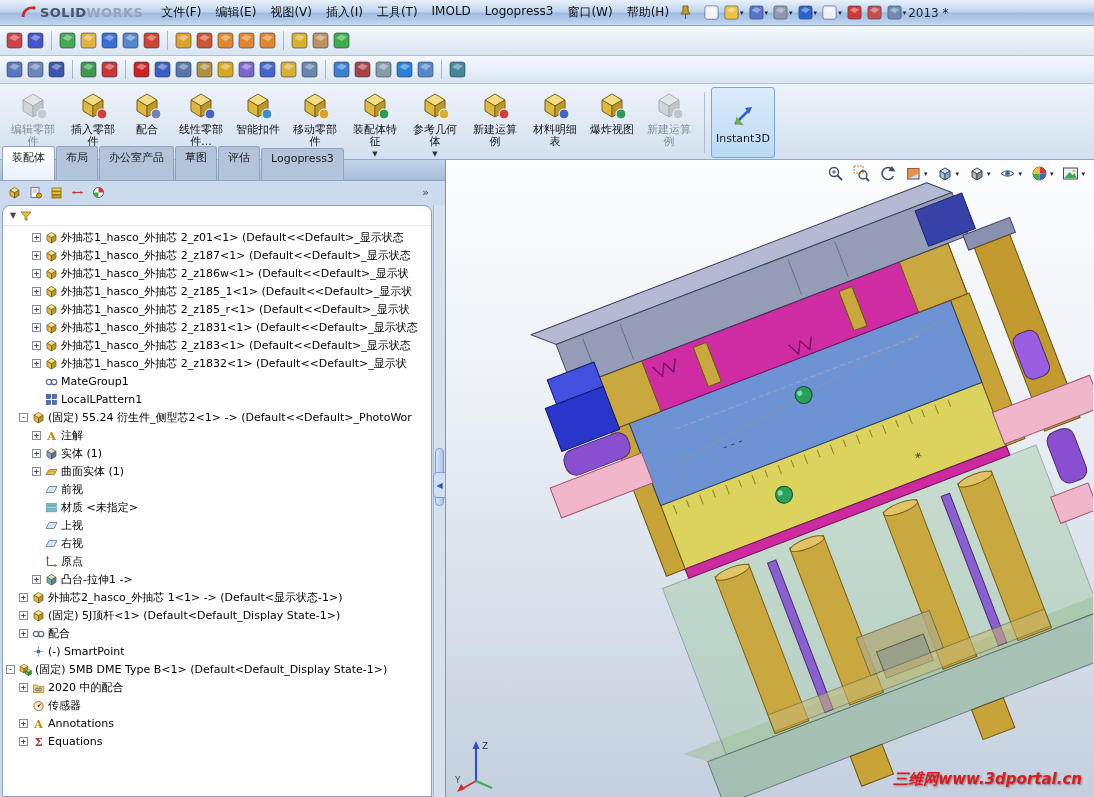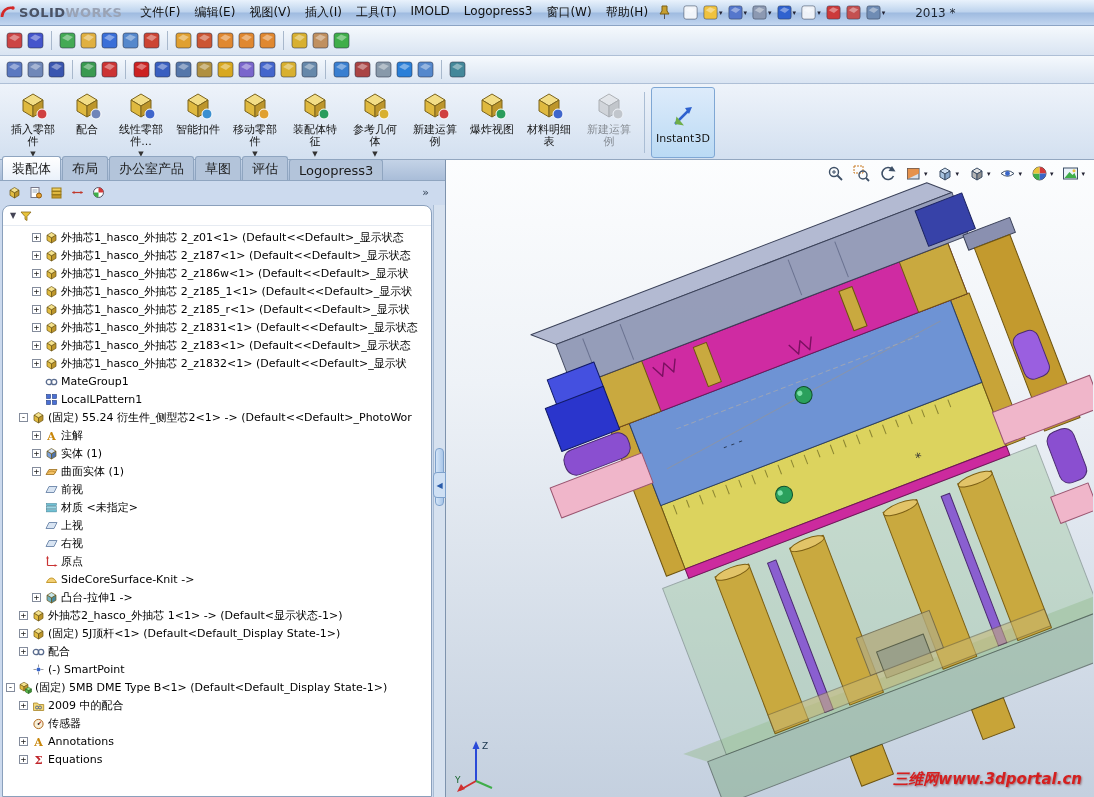--- a/index.html
+++ b/index.html
@@ -1,30 +1,30 @@
 <!DOCTYPE html>
 <html><head>
 <meta charset="utf-8">
 <style>
   *{box-sizing:border-box;margin:0;padding:0;cursor:default;user-select:none}
   html,body{width:1094px;height:797px;overflow:hidden}
   body{font-family:"DejaVu Sans","Liberation Sans",sans-serif;background:#c8d6e8;font-size:12px}
 
   
-  .titlebar{height:26px;display:flex;align-items:center;gap:1px;padding:0 0;
+  .titlebar{height:26px;display:flex;align-items:center;gap:1px;padding:0 21px;
     background:linear-gradient(#e9f2fc,#bdd3ed 48%,#9fbbe0 52%,#c2d6f0);border-bottom:1px solid #8ba3c4}
   .logo{display:flex;align-items:center;gap:3px;margin-right:10px}
   .logo-b{font-weight:bold;font-size:13px;color:#4a5264;letter-spacing:.4px}
   .logo-l{font-weight:bold;font-size:13px;color:#9aa3b5;letter-spacing:.4px}
   .menu-item{font-size:12px;padding:3px 7px;color:#101010;border-radius:2px}
   .pin{margin:0 6px 0 2px;display:flex}
   .quick{display:flex;align-items:center;gap:3px;margin-left:4px}
   .qicon{display:flex;align-items:center;padding:1px;border-radius:2px}
   .caret{font-size:7px;color:#223;margin-left:1px}
-  .version{font-size:12px;color:#1c2430;margin-left:28px;white-space:nowrap}
+  .version{font-size:12px;color:#1c2430;margin-left:0;white-space:nowrap}
 
   
   .tbar{display:flex;align-items:center;gap:2px;padding:0 5px;
     background:linear-gradient(#f5f9fd,#d9e4f2);border-bottom:1px solid #aebfd6}
   .row1{height:30px}.row2{height:28px}
   .sep{width:1px;height:19px;background:#a8b8cc;margin:0 4px;flex:none}
   .ticon{display:flex;padding:1px;border-radius:2px}
 
   
   .ribbon{height:76px;display:flex;align-items:stretch;gap:2px;padding:3px 4px 1px;
@@ -36,21 +36,21 @@
   .rbtn.disabled{opacity:.45}
   .rbtn.disabled svg{filter:grayscale(1)}
   .rbtn.active{background:linear-gradient(#ddebfb,#badaf4);border:1px solid #7fa7d4;justify-content:center;min-width:64px}
   .rsep{width:1px;background:#aabdd4;margin:5px 4px;flex:none}
 
   
   .main{display:flex;height:637px}
   .leftcol{width:446px;position:relative;display:flex;flex-direction:column;background:#ccdaee;border-right:1px solid #7e93ad;flex:none}
   .tabs{display:flex;height:21px;align-items:flex-end;gap:1px;padding-left:2px;
     background:linear-gradient(#c4d3e7,#a9bdd8);border-bottom:1px solid #8fa5c0}
-  .tab{font-size:13px;padding:3px 9px 2px;background:#b3c4da;border:1px solid #8fa5c0;border-bottom:none;
+  .tab{font-size:11px;padding:3px 9px 15px;background:#b3c4da;border:1px solid #8fa5c0;border-bottom:none;
     border-radius:3px 3px 0 0;color:#1c1c1c;white-space:nowrap}
   .tab.active{background:linear-gradient(#ffffff,#eaf1fa)}
   .paneltb{height:23px;display:flex;align-items:center;gap:6px;padding:0 7px;position:relative}
   .pic{display:flex;padding:1px;border-radius:2px}
   .overflow{position:absolute;right:16px;font-size:11px;color:#2c3c50}
 
   .treebox{flex:1;margin:1px 13px 0 2px;background:#fff;border:1px solid #8aa0bc;border-radius:8px 8px 0 0;
     overflow:hidden;display:flex;flex-direction:column}
   .filterrow{height:20px;display:flex;align-items:center;gap:4px;padding:0 7px;border-bottom:1px solid #e6ebf2}
   .fcaret{font-size:8px;color:#445}
@@ -389,20 +389,29 @@
       <div class="sep"></div>
       <span class="ticon">
         <svg width="17" height="17" viewBox="0 0 17 17">
           <rect x="1" y="1" width="15" height="15" rx="2.5" fill="#44889a" stroke="rgba(40,50,70,.55)"></rect>
           <path d="M3 6 L8 2.5 L14 5 L9 9 Z" fill="rgba(255,255,255,.38)"></path>
         </svg>
       </span>
     </div>
 
   <div class="ribbon" id="ribbon">
+      <div class="rbtn disabled">
+        <span><svg width="30" height="30" viewBox="0 0 30 30">
+            <polygon points="5,10 15,4 25,10 15,16" fill="#f2dd86" stroke="#7c641c"></polygon>
+            <polygon points="5,10 15,16 15,27 5,21" fill="#dfb93f" stroke="#7c641c"></polygon>
+            <polygon points="25,10 15,16 15,27 25,21" fill="#bd962c" stroke="#7c641c"></polygon>
+            <circle cx="24" cy="24" r="5" fill="#9aa4b0" stroke="#fff" stroke-width="1"></circle>
+          </svg></span>
+        <span class="rlabel">编辑零部件</span>
+      </div>
       <div class="rbtn">
         <span><svg width="30" height="30" viewBox="0 0 30 30">
             <polygon points="5,10 15,4 25,10 15,16" fill="#f2dd86" stroke="#7c641c"></polygon>
             <polygon points="5,10 15,16 15,27 5,21" fill="#dfb93f" stroke="#7c641c"></polygon>
             <polygon points="25,10 15,16 15,27 25,21" fill="#bd962c" stroke="#7c641c"></polygon>
             <circle cx="24" cy="24" r="5" fill="#d04040" stroke="#fff" stroke-width="1"></circle>
           </svg></span>
         <span class="rlabel">插入零部件</span>
         <span class="dd">▼</span>
       </div>
@@ -471,32 +480,32 @@
             <polygon points="25,10 15,16 15,27 25,21" fill="#bd962c" stroke="#7c641c"></polygon>
             <circle cx="24" cy="24" r="5" fill="#d04040" stroke="#fff" stroke-width="1"></circle>
           </svg></span>
         <span class="rlabel">新建运算例</span>
       </div>
       <div class="rbtn">
         <span><svg width="30" height="30" viewBox="0 0 30 30">
             <polygon points="5,10 15,4 25,10 15,16" fill="#f2dd86" stroke="#7c641c"></polygon>
             <polygon points="5,10 15,16 15,27 5,21" fill="#dfb93f" stroke="#7c641c"></polygon>
             <polygon points="25,10 15,16 15,27 25,21" fill="#bd962c" stroke="#7c641c"></polygon>
-            <circle cx="24" cy="24" r="5" fill="#2a9d5c" stroke="#fff" stroke-width="1"></circle>
-          </svg></span>
-        <span class="rlabel">爆炸视图</span>
+            <circle cx="24" cy="24" r="5" fill="#3f66cc" stroke="#fff" stroke-width="1"></circle>
+          </svg></span>
+        <span class="rlabel">材料明细表</span>
       </div>
       <div class="rbtn">
         <span><svg width="30" height="30" viewBox="0 0 30 30">
             <polygon points="5,10 15,4 25,10 15,16" fill="#f2dd86" stroke="#7c641c"></polygon>
             <polygon points="5,10 15,16 15,27 5,21" fill="#dfb93f" stroke="#7c641c"></polygon>
             <polygon points="25,10 15,16 15,27 25,21" fill="#bd962c" stroke="#7c641c"></polygon>
-            <circle cx="24" cy="24" r="5" fill="#3f66cc" stroke="#fff" stroke-width="1"></circle>
-          </svg></span>
-        <span class="rlabel">材料明细表</span>
+            <circle cx="24" cy="24" r="5" fill="#2a9d5c" stroke="#fff" stroke-width="1"></circle>
+          </svg></span>
+        <span class="rlabel">爆炸视图</span>
       </div>
       <div class="rbtn disabled">
         <span><svg width="30" height="30" viewBox="0 0 30 30">
             <polygon points="5,10 15,4 25,10 15,16" fill="#f2dd86" stroke="#7c641c"></polygon>
             <polygon points="5,10 15,16 15,27 5,21" fill="#dfb93f" stroke="#7c641c"></polygon>
             <polygon points="25,10 15,16 15,27 25,21" fill="#bd962c" stroke="#7c641c"></polygon>
             <circle cx="24" cy="24" r="5" fill="#99a" stroke="#fff" stroke-width="1"></circle>
           </svg></span>
         <span class="rlabel">新建运算例</span>
       </div>
@@ -785,30 +794,20 @@
                 <svg width="13" height="13" viewBox="0 0 13 13">
                   <path d="M2.5 10.5 H11 M2.5 10.5 V2" stroke="#c93333" stroke-width="1.2" fill="none"></path>
                   <polygon points="12.5,10.5 9.6,9.2 9.6,11.8" fill="#c93333"></polygon>
                   <polygon points="2.5,0.8 1.2,3.6 3.8,3.6" fill="#c93333"></polygon>
                 </svg>
               </span>
               <span class="tlabel">原点</span>
             </div>
             <div class="trow">
               <span style="width: 29px; flex: 0 0 auto;"></span>
-              <span class="expsp"></span>
-              <span class="ticn">
-                <svg width="13" height="13" viewBox="0 0 13 13">
-                  <path d="M1.5 9.5 C4 3.5,9 3.5,11.5 9.5 Z" fill="#f2cf74" stroke="#b8860b" stroke-width="0.8"></path>
-                </svg>
-              </span>
-              <span class="tlabel">SideCoreSurface-Knit -&gt;</span>
-            </div>
-            <div class="trow">
-              <span style="width: 29px; flex: 0 0 auto;"></span>
               <span class="exp">+</span>
               <span class="ticn">
                 <svg width="13" height="13" viewBox="0 0 13 13">
                   <polygon points="2,4.2 6.5,1.5 11,4.2 6.5,6.9" fill="#c6e6ea" stroke="#6b5512" stroke-width="0.7"></polygon>
                   <polygon points="2,4.2 6.5,6.9 6.5,12 2,9.3" fill="#6fb0c0" stroke="#6b5512" stroke-width="0.7"></polygon>
                   <polygon points="11,4.2 6.5,6.9 6.5,12 11,9.3" fill="#49899a" stroke="#6b5512" stroke-width="0.7"></polygon>
                 </svg>
               </span>
               <span class="tlabel">凸台-拉伸1 -&gt;</span>
             </div>
@@ -876,21 +875,21 @@
             <div class="trow">
               <span style="width: 16px; flex: 0 0 auto;"></span>
               <span class="exp">+</span>
               <span class="ticn">
                 <svg width="13" height="13" viewBox="0 0 13 13">
                   <path d="M1.5 4 h4 l1.2 1.5 h5 v6 h-10.2 z" fill="#f5d876" stroke="#a8862a" stroke-width="0.8"></path>
                   <circle cx="5" cy="8.5" r="1.5" fill="none" stroke="#5a6c8e"></circle>
                   <circle cx="8" cy="8.5" r="1.5" fill="none" stroke="#5a6c8e"></circle>
                 </svg>
               </span>
-              <span class="tlabel">2009 中的配合</span>
+              <span class="tlabel">2020 中的配合</span>
             </div>
             <div class="trow">
               <span style="width: 16px; flex: 0 0 auto;"></span>
               <span class="expsp"></span>
               <span class="ticn">
                 <svg width="13" height="13" viewBox="0 0 13 13">
                   <circle cx="6.5" cy="7" r="4.6" fill="#f8f0d8" stroke="#b06a1f"></circle>
                   <line x1="6.5" y1="7" x2="9" y2="4.6" stroke="#c0392b" stroke-width="1.1"></line>
                   <circle cx="6.5" cy="7" r="0.9" fill="#333"></circle>
                 </svg>

